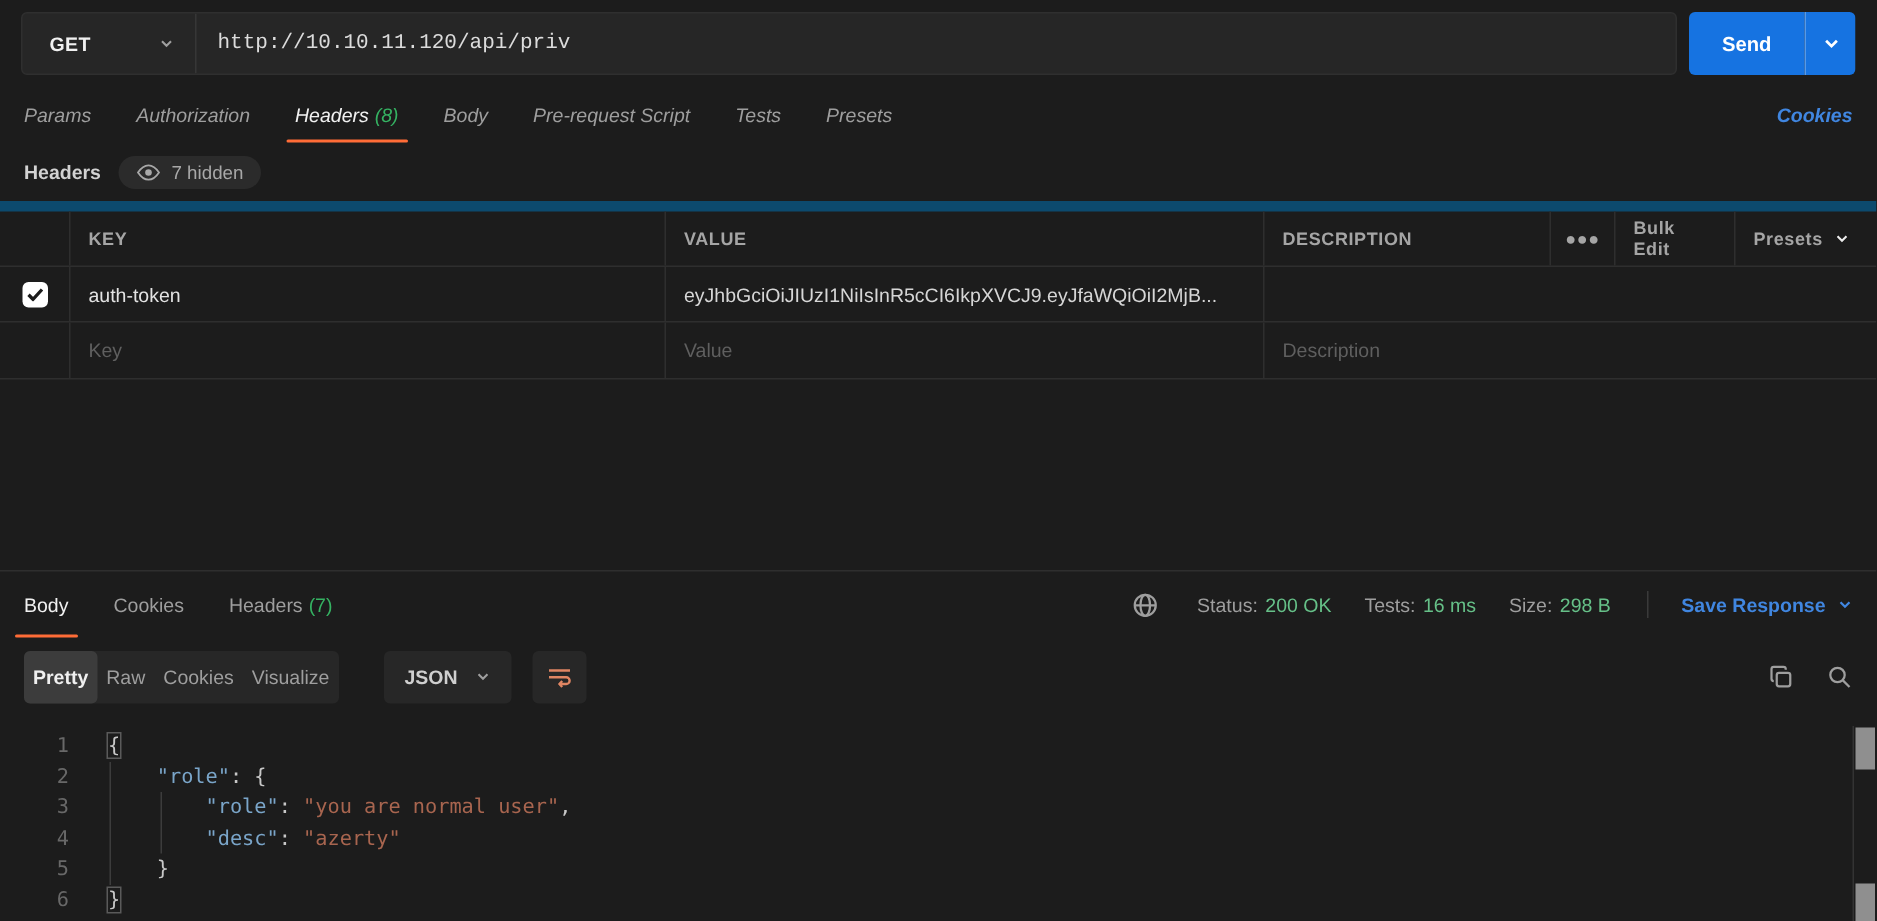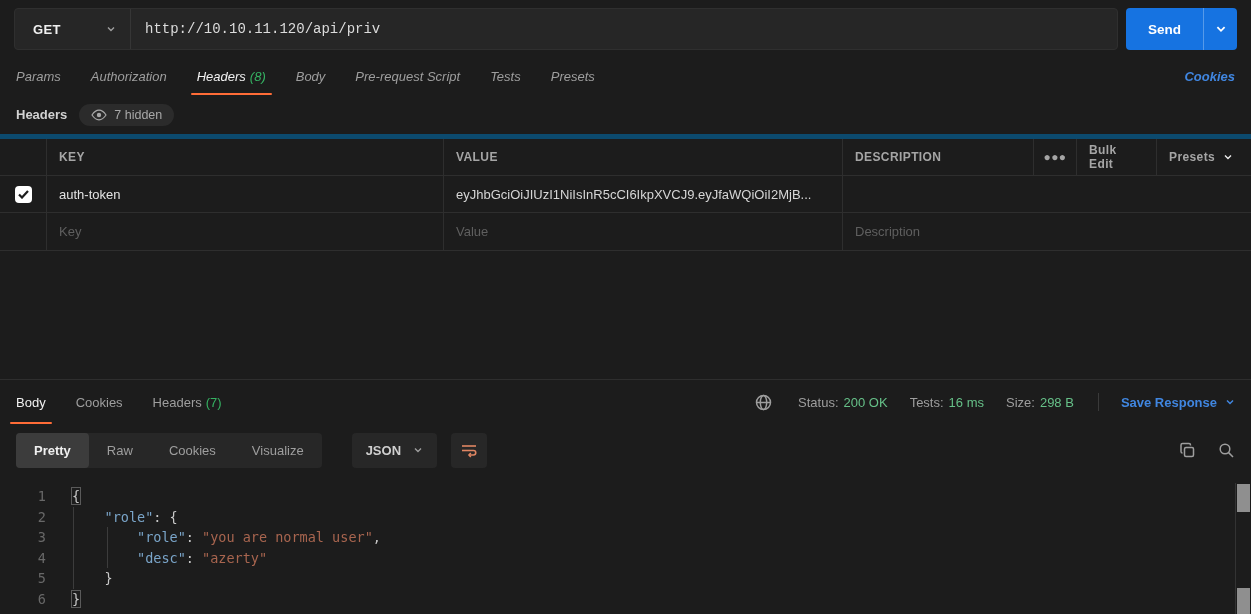--- a/index.html
+++ b/index.html
@@ -34,21 +34,21 @@
   .spacer { flex:1; }
   .link-blue { color:#4086e0; font-weight:bold; font-size:13px; display:flex; align-items:center; cursor:pointer; }
 
   
   .headers-subbar { display:flex; align-items:center; height:39px; padding:0 16px; gap:12px; }
   .subbar-title { font-size:13px; color:#d2d2d2; font-weight:bold; }
   .hidden-pill { display:flex; align-items:center; gap:7px; background:#2b2b2b; border-radius:12px;
     padding:4px 12px; color:#a8a8a8; font-size:12.5px; cursor:pointer; }
 
   
-  .kv-table { border-top:5px solid #0c4a6e; border-bottom:1px solid #2e2e2e; font-size:13px; }
+  .kv-table { border-top:7px solid #0c4a6e; border-bottom:1px solid #2e2e2e; font-size:13px; }
   .t-row { display:flex; height:37px; border-bottom:1px solid #2e2e2e; align-items:stretch; }
   .t-row:last-child { border-bottom:none; }
   .cell { display:flex; align-items:center; padding:0 12px; border-right:1px solid #2e2e2e; }
   .c-check { width:47px; justify-content:center; padding:0; }
   .c-key  { width:397px; }
   .c-val  { width:399px; }
   .c-desc { flex:1; border-right:none; }
   .t-head .cell { color:#a5a5a5; font-weight:bold; font-size:12px; letter-spacing:.4px; }
   .t-head .c-desc { flex:1; border-right:1px solid #2e2e2e; }
   .c-dots { width:43px; justify-content:center; color:#c0c0c0; font-size:9px; letter-spacing:2.5px; cursor:pointer; }
@@ -69,21 +69,21 @@
   .resp-meta { display:flex; align-items:center; gap:8px; font-size:13px; }
   .meta-label { color:#9e9e9e; }
   .meta-value { color:#66c088; }
   .meta-pair { display:flex; gap:5px; margin-right:14px; }
   .v-sep { width:1px; height:18px; background:#3a3a3a; margin:0 14px 0 2px; align-self:center; }
   .globe { margin-right:18px; display:flex; align-items:center; cursor:pointer; }
 
   
   .resp-toolbar { display:flex; align-items:center; height:52px; padding:0 16px; }
   .seg-group { display:flex; background:#272727; border-radius:4px; padding:0; height:35px; align-items:stretch; }
-  .seg { display:flex; align-items:center; padding:0 18px; color:#9e9e9e; font-size:13px;
+  .seg { display:flex; align-items:center; padding:0 6px; color:#9e9e9e; font-size:13px;
     border-radius:4px; cursor:pointer; white-space:nowrap; }
   .seg.active { background:#3c3c3c; color:#f0f0f0; font-weight:bold; }
   .fmt-box { display:flex; align-items:center; gap:12px; background:#272727; border-radius:4px;
     height:35px; padding:0 14px; margin-left:30px; color:#cfcfcf; font-weight:bold; font-size:13px; cursor:pointer; }
   .wrap-box { display:flex; align-items:center; justify-content:center; background:#272727;
     border-radius:4px; height:35px; width:36px; margin-left:14px; cursor:pointer; }
   .tool-icon { display:flex; align-items:center; justify-content:center; cursor:pointer; margin-left:22px; }
 
   
   .code-area { position:relative; flex:1; padding-top:10px;

